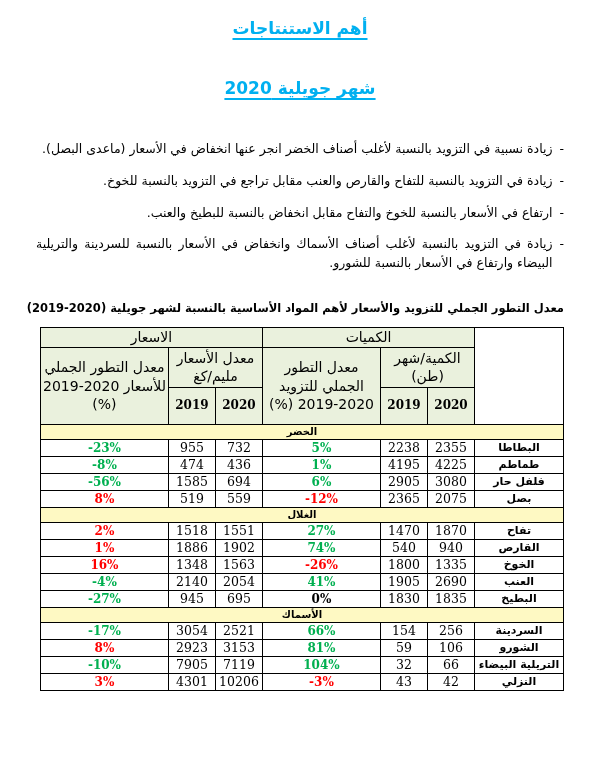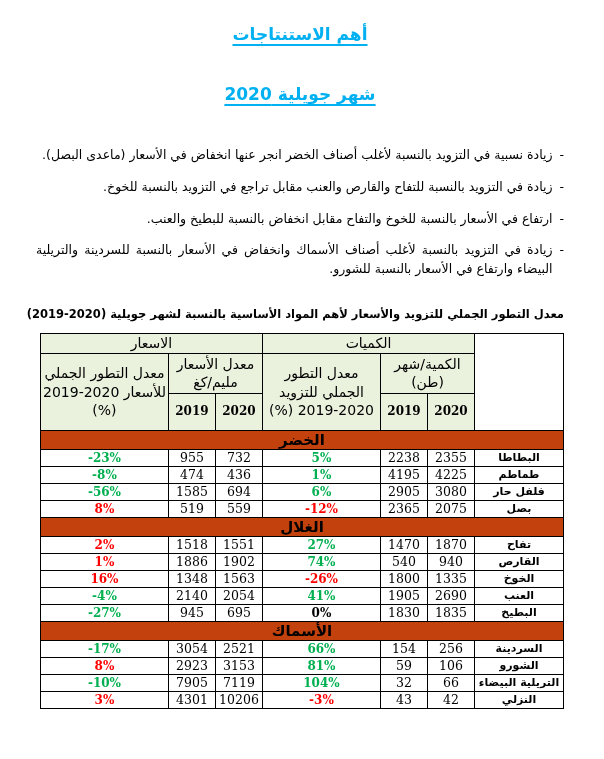--- a/index.html
+++ b/index.html
@@ -9,21 +9,21 @@
     width: 604px;
     height: 759px;
     overflow: hidden;
     font-family: "DejaVu Sans", sans-serif;
     direction: rtl;
   }
   .page {
     box-sizing: border-box;
     width: 604px;
     height: 759px;
-    padding: 16px 40px 0 36px;
+    padding: 10px 40px 0 36px;
   }
   .main-title, .month-title {
     text-align: center;
     color: #00B0F0;
     font-weight: bold;
     font-size: 17px;
     margin: 0;
     text-decoration: underline;
     text-decoration-thickness: 1.5px;
     text-underline-offset: 4px;
@@ -78,23 +78,23 @@
   .product-head { background: #ffffff; }
   .r-group th { height: 20px; }
   .r-head th { height: 40px; }
   .r-years th { height: 37px; }
   .year {
     font-family: "DejaVu Serif", "Liberation Serif", serif;
     font-size: 12px;
     font-weight: bold;
   }
   .section-cell {
-    background: #c2410c;
-    font-weight: bold;
-    font-size: 15px;
+    background: #fef9c3;
+    font-weight: bold;
+    font-size: 10px;
     text-align: right;
     height: 15px;
     padding-right: 3px;
     color: #000;
   }
   tbody td { height: 17px; background: #ffffff; }
   .name-cell {
     font-weight: bold;
     font-size: 11px;
     text-align: right;

